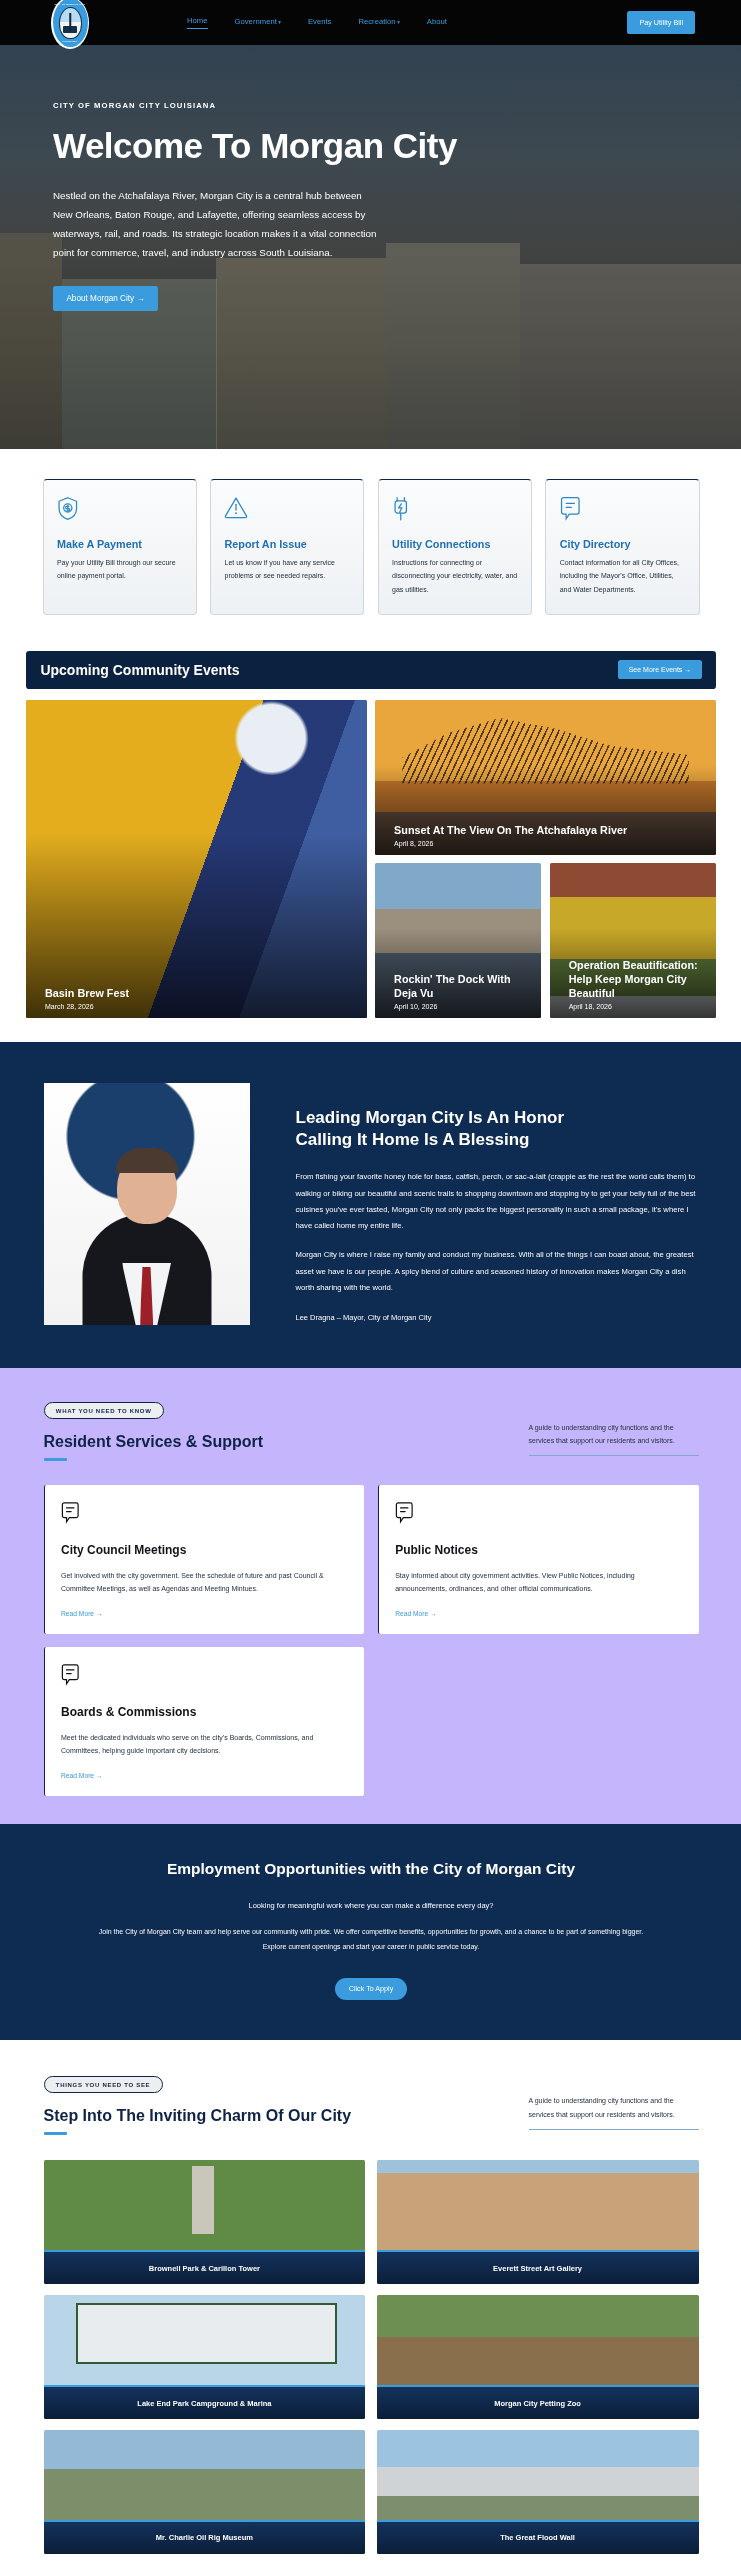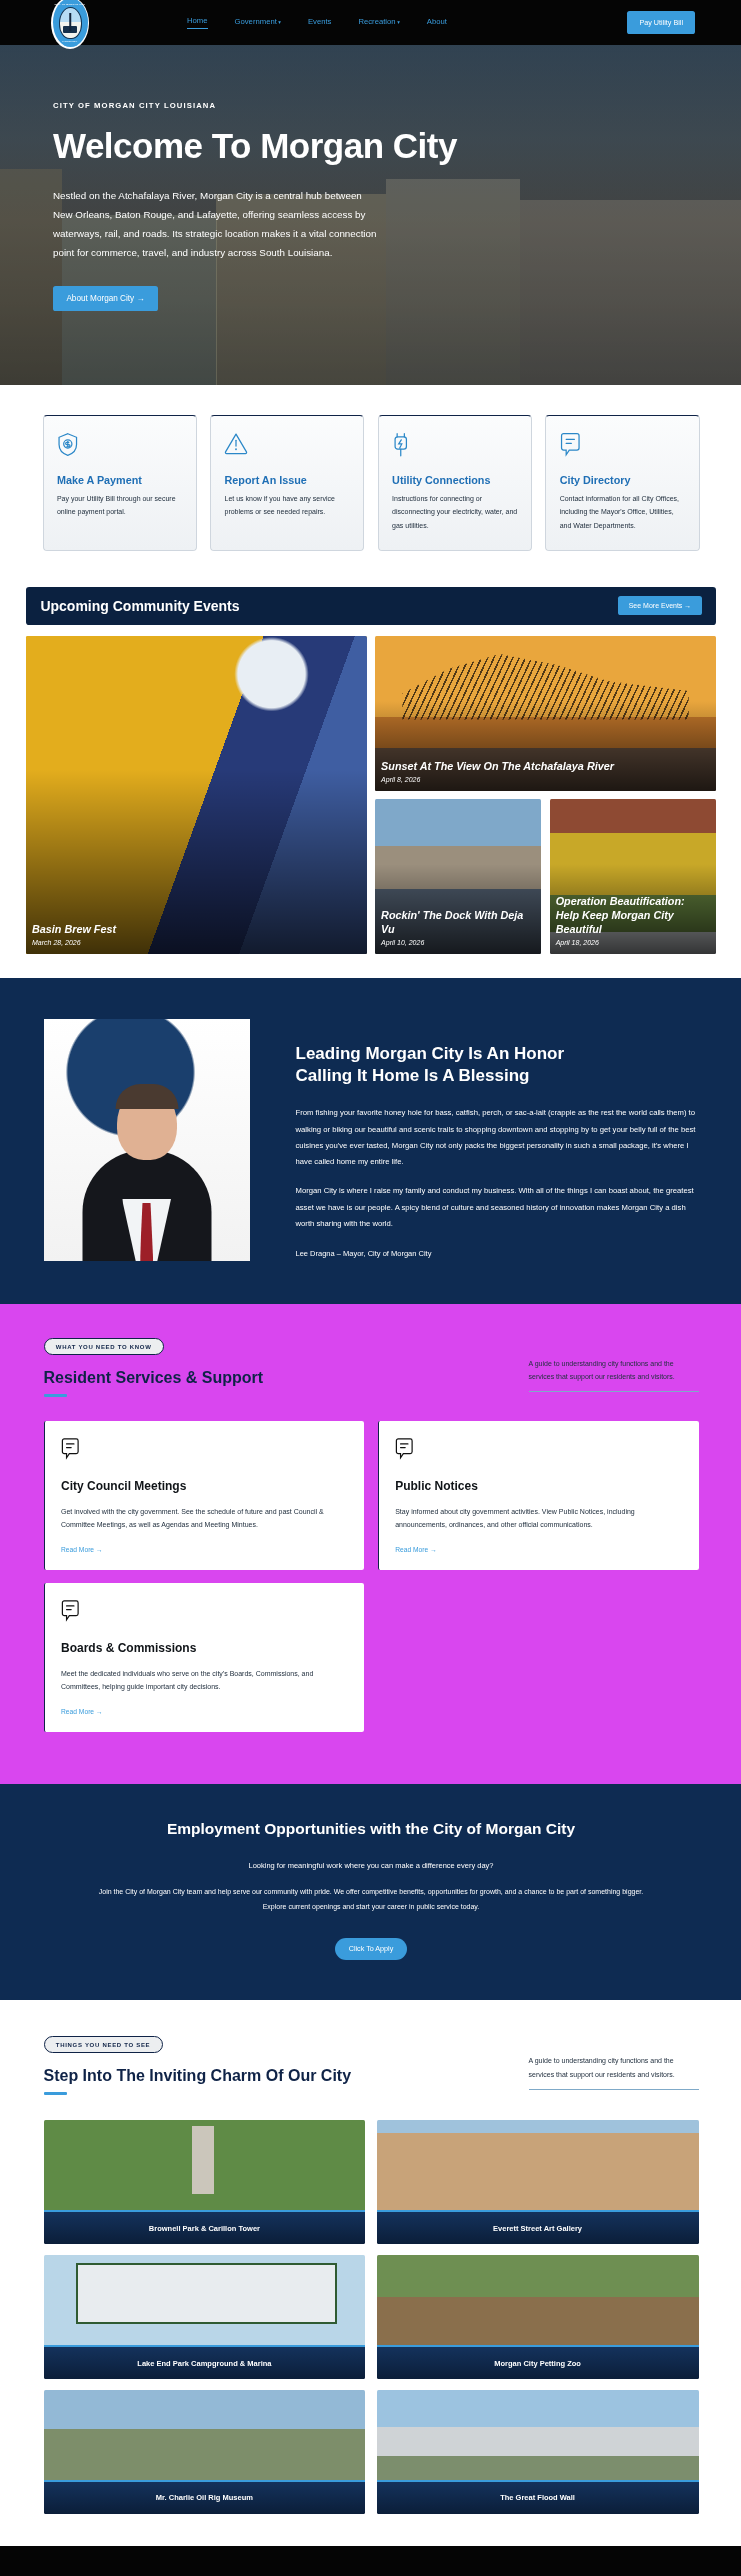--- a/index.html
+++ b/index.html
@@ -94,21 +94,21 @@
     padding: 6.7px 12.4px;
     border: none;
     border-radius: 2.6px;
     cursor: pointer;
     font-family: inherit;
     margin-right: 20.6px;
   }
 
   
   .hero {
-    height: 340px;
+    height: 404px;
     position: relative;
     overflow: hidden;
     background: #701a75;
   }
   .hero-bg {
     position: absolute; inset: 0;
     background:
       linear-gradient(180deg, rgba(12,20,30,.55), rgba(12,20,30,.62)),
       linear-gradient(180deg, #5d7a90 0%, #7e8d91 28%, #8d8575 52%, #6e6657 76%, #3c3a33 100%);
   }
@@ -186,21 +186,21 @@
     display: grid;
     grid-template-columns: 1fr 1fr;
     grid-template-rows: 155px 155px;
     gap: 8.2px;
   }
   .ev { position: relative; overflow: hidden; border-radius: 1.5px; }
   .ev-overlay {
     position: absolute; inset: 0;
     background: linear-gradient(180deg, rgba(0,0,0,0) 42%, rgba(0,0,0,.72) 100%);
   }
-  .ev-cap { position: absolute; left: 6px; bottom: 8.2px; right: 9.3px; color: #fff; font-style: italic; }
+  .ev-cap { position: absolute; left: 19px; bottom: 8.2px; right: 9.3px; color: #fff; }
   .ev-name { font-size: 10.8px; font-weight: bold; line-height: 1.3; margin-bottom: 3.1px; }
   .ev-date { font-size: 7px; }
   .ev-big { grid-row: 1 / span 2; background: linear-gradient(160deg,#e5b222 0 60%, #d8a61c 100%); }
   .ev-big .ev-inner {
     position:absolute; inset:0;
     background:
       radial-gradient(circle at 72% 12%, #e8eef4 0 9%, transparent 10%),
       linear-gradient(110deg, #e3ad1d 0 52%, #273a78 52% 72%, #3f5ea2 72% 100%);
   }
   .ev-bridge .ev-inner {
@@ -267,21 +267,21 @@
     width: 63px; height: 25px; background:#4a3a30; border-radius: 31px 31px 0 0;
   }
   .mayor-text { padding-left: 30px; color: #fff; padding-top: 24px; }
   .mayor-h {
     font-size: 17px; font-weight: bold; line-height: 1.32; margin-bottom: 17.5px;
   }
   .mayor-p { font-size: 7.7px; line-height: 2.1; margin-bottom: 13.4px; max-width: 402px; }
   .mayor-sig { font-size: 7.5px; margin-top: 17.5px; }
 
   
-  .res-section { background: #d946ef; padding: 34px 0 52px; }
+  .res-section { background: #c4b5fd; padding: 34px 0 28px; }
   .res-head { width: 690px; margin: 0 auto; padding: 0 17.5px; position: relative; }
   .pill {
     display: inline-block;
     border: 0.5px solid #0f2347;
     border-radius: 11.3px;
     padding: 4.6px 11.3px;
     font-size: 6px; letter-spacing: 0.7px;
     font-weight: bold; color: #0f2347;
     text-transform: uppercase;
     background: #eceef0;

